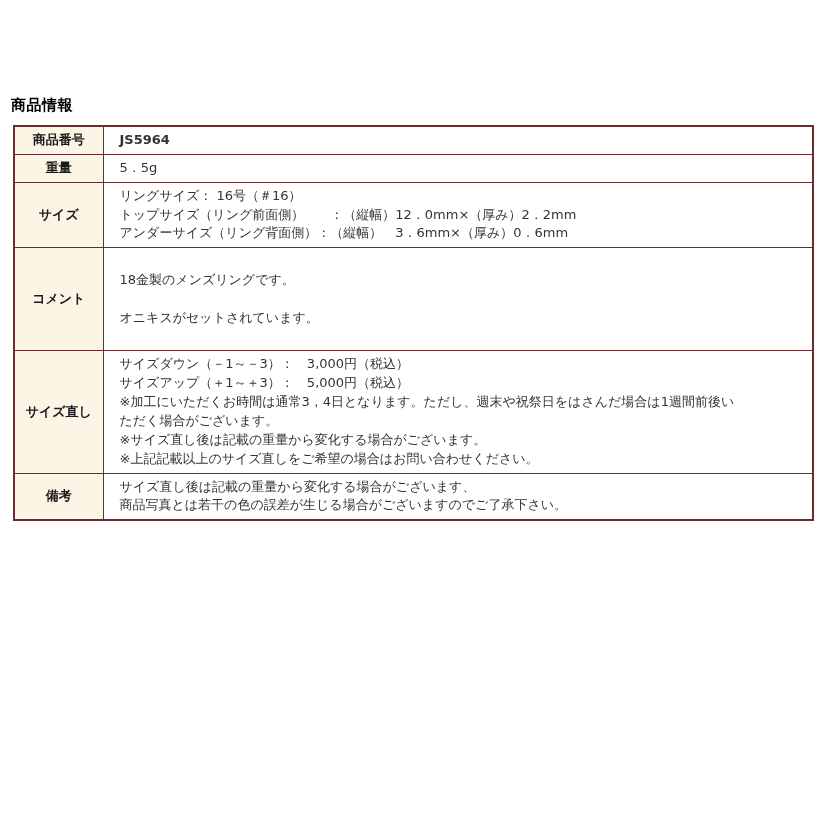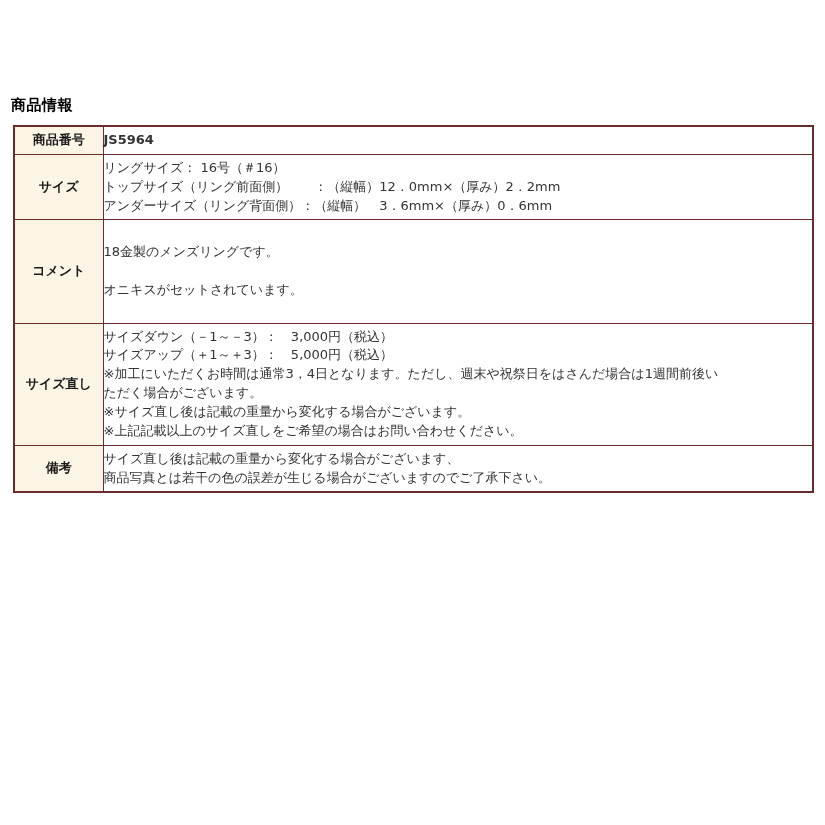--- a/index.html
+++ b/index.html
@@ -46,21 +46,21 @@
     background: #fcf5e6;
     color: #1a1a1a;
     font-weight: bold;
     text-align: center;
     padding: 4px 7px;
     line-height: 1.45;
   }
   .info-table td {
     background: #ffffff;
     color: #333333;
-    padding: 4px 6px 4px 0;
+    padding: 4px 6px 4px 16px;
     line-height: 1.45;
     word-break: break-all;
   }
   .value-line {
     min-height: 1.45em;
   }
   .value-line:empty::before {
     content: "\00a0";
   }
   tr.bold-value .value-line {
@@ -76,20 +76,26 @@
   <table class="info-table">
     <colgroup>
       <col style="width:89px">
       <col>
     </colgroup>
     <tbody id="table-body">
         <tr class="bold-value">
           <th>商品番号</th>
           <td>
             <div class="value-line">JS5964</div>
+          </td>
+        </tr>
+        <tr>
+          <th>重量</th>
+          <td>
+            <div class="value-line">5．5g</div>
           </td>
         </tr>
         <tr>
           <th>サイズ</th>
           <td>
             <div class="value-line">リングサイズ： 16号（＃16）</div>
             <div class="value-line">トップサイズ（リング前面側）　　：（縦幅）12．0mm×（厚み）2．2mm</div>
             <div class="value-line">アンダーサイズ（リング背面側）：（縦幅）　3．6mm×（厚み）0．6mm</div>
           </td>
         </tr>

